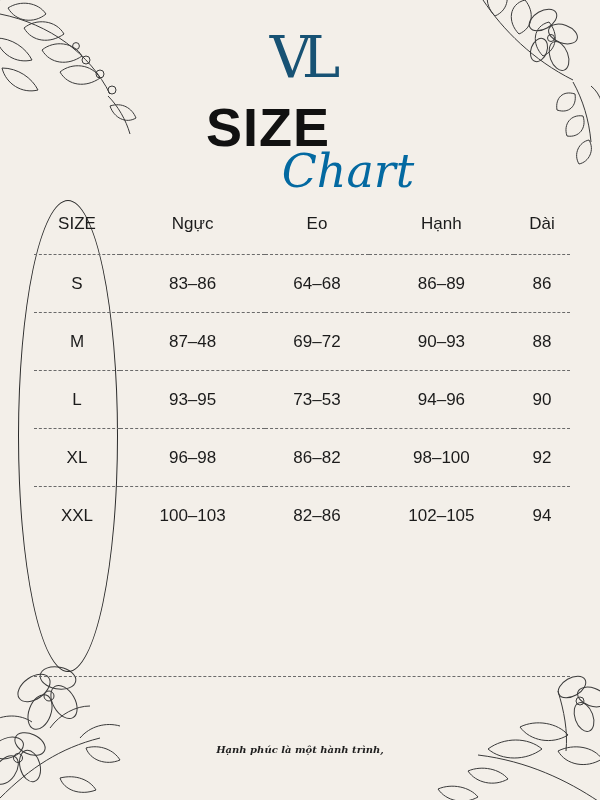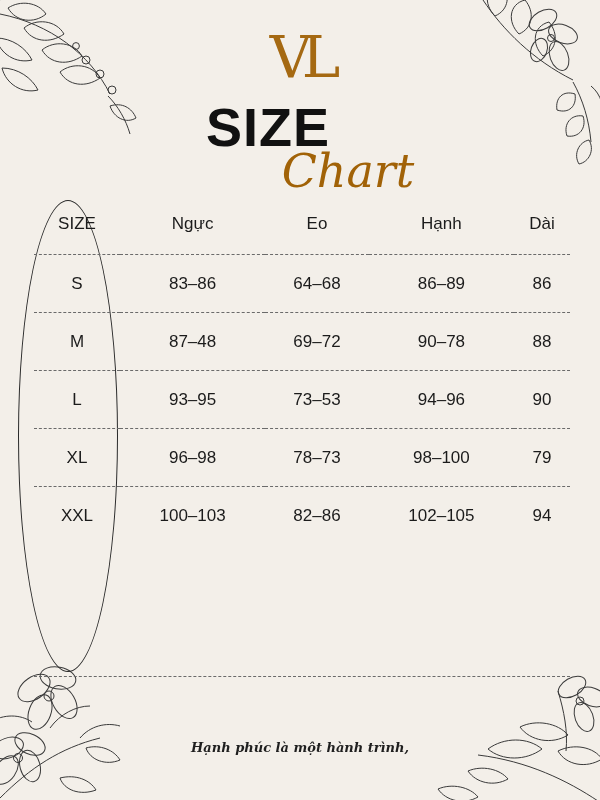--- a/index.html
+++ b/index.html
@@ -34,21 +34,21 @@
 
   
   .monogram {
     position: absolute;
     top: 28px;
     left: 0;
     right: 0;
     text-align: center;
     font-family: "DejaVu Serif", serif;
     font-size: 58px;
-    color: #a16207;
+    color: #0c4a6e;
     letter-spacing: -10px;
     line-height: 1;
     opacity: .95;
   }
 
   
   .title-wrap {
     position: absolute;
     top: 96px;
     left: 0;
@@ -61,21 +61,21 @@
     font-size: 54px;
     letter-spacing: 1px;
     color: #111;
     display: inline-block;
     margin-left: -64px;
   }
   .title-script {
     font-family: "DejaVu Serif", serif;
     font-style: italic;
     font-size: 46px;
-    color: #a16207;
+    color: #0369a1;
     display: block;
     margin-top: -14px;
     margin-left: 96px;
   }
 
   
   .table-wrap {
     position: absolute;
     top: 208px;
     left: 34px;
@@ -132,21 +132,21 @@
   
   .footer {
     position: absolute;
     left: 0;
     right: 0;
     bottom: 42px;
     text-align: center;
     font-family: "DejaVu Serif", serif;
     font-style: italic;
     font-weight: bold;
-    font-size: 13px;
+    font-size: 10px;
     color: #1f1f1f;
     line-height: 1.65;
   }
 </style>
 </head>
 <body>
 
 <div class="page">
 
   <div class="deco deco-tl">
@@ -254,36 +254,36 @@
           <td>S</td>
           <td>83–86</td>
           <td>64–68</td>
           <td>86–89</td>
           <td>86</td>
         </tr>
         <tr>
           <td>M</td>
           <td>87–48</td>
           <td>69–72</td>
-          <td>90–78</td>
+          <td>90–93</td>
           <td>88</td>
         </tr>
         <tr>
           <td>L</td>
           <td>93–95</td>
           <td>73–53</td>
           <td>94–96</td>
           <td>90</td>
         </tr>
         <tr>
           <td>XL</td>
           <td>96–98</td>
-          <td>78–73</td>
+          <td>86–82</td>
           <td>98–100</td>
-          <td>79</td>
+          <td>92</td>
         </tr>
         <tr>
           <td>XXL</td>
           <td>100–103</td>
           <td>82–86</td>
           <td>102–105</td>
           <td>94</td>
         </tr>
       </tbody>
     </table>

